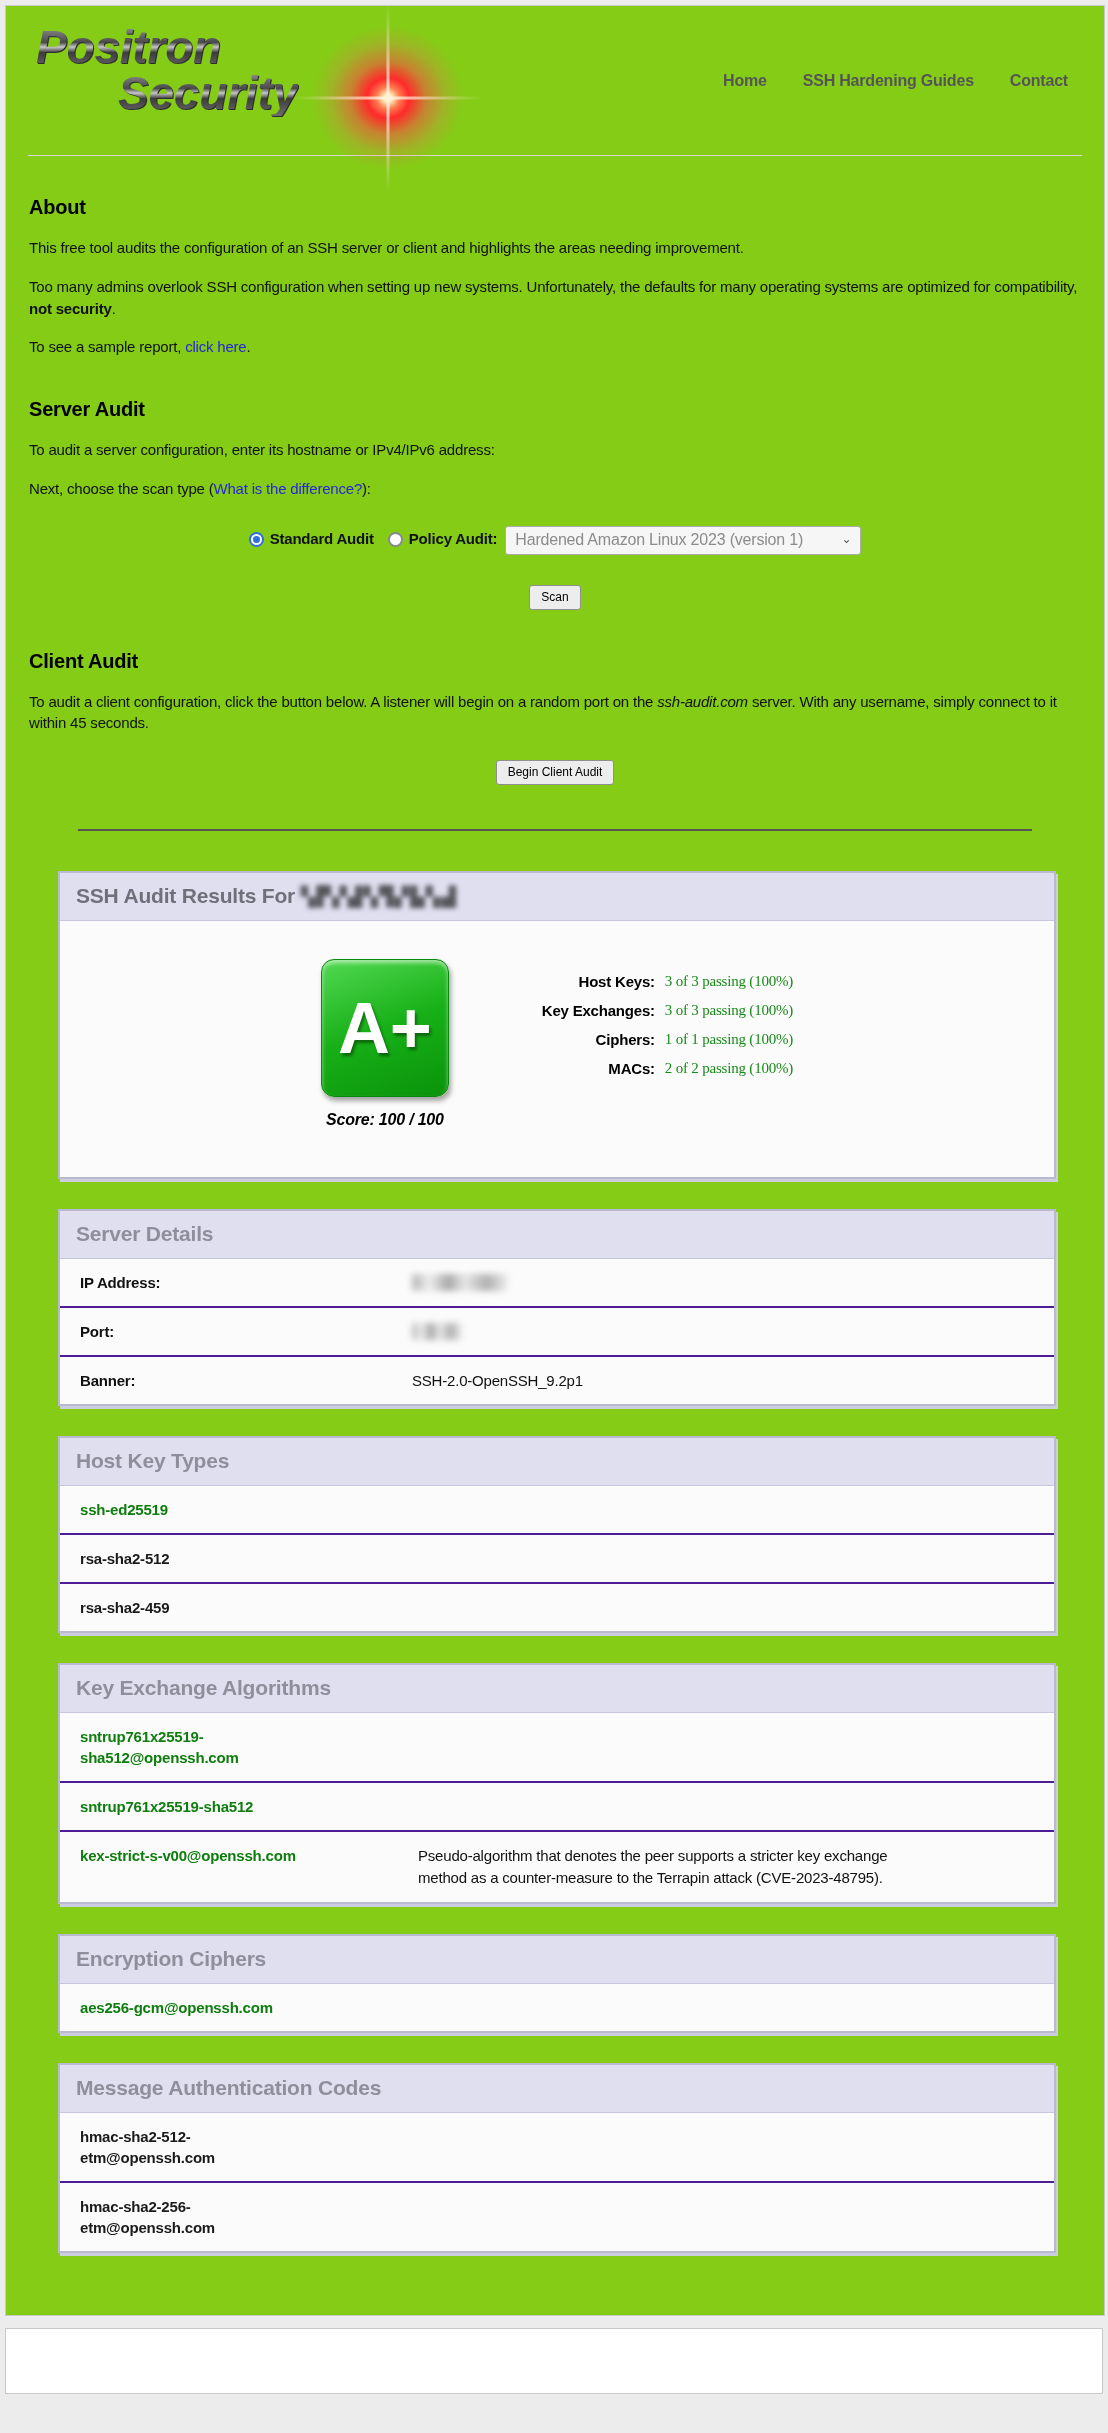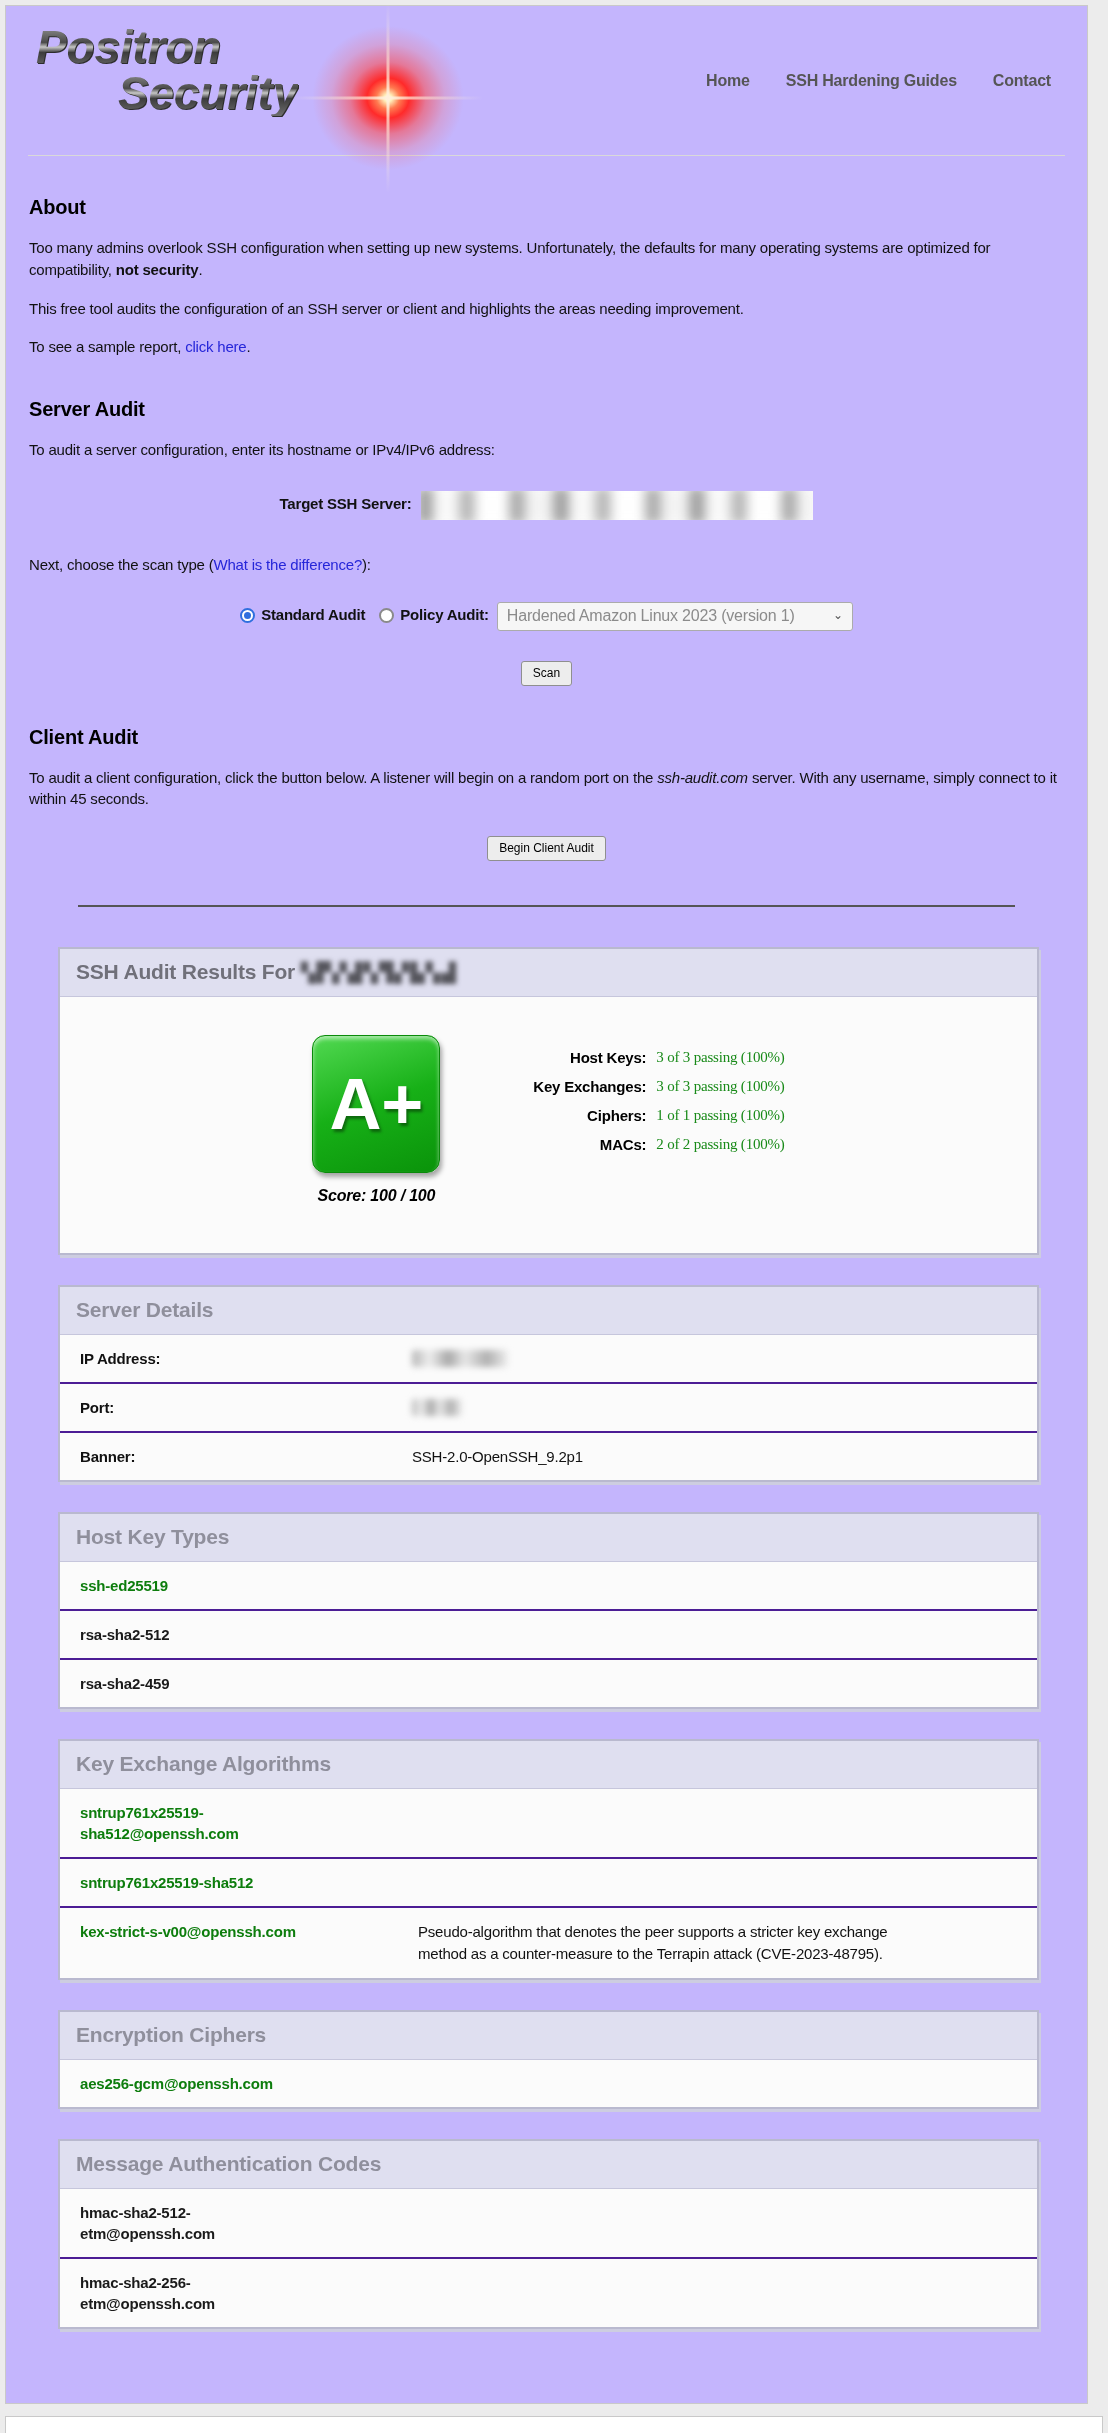--- a/index.html
+++ b/index.html
@@ -5,24 +5,24 @@
   * { box-sizing: border-box; }
   html, body { margin: 0; padding: 0; }
   body {
     background: #ececec;
     font-family: "Liberation Sans", "DejaVu Sans", sans-serif;
     font-size: 15px;
     color: #111;
     letter-spacing: -0.2px;
   }
   .page {
-    margin: 5px 20px 0 5px;
-    background: #c4b5fd;
+    margin: 5px 3px 0 5px;
+    background: #84cc16;
     border: 1px solid #c9c9c9;
-    padding-bottom: 44px;
+    padding-bottom: 32px;
   }
 
   
   .site-header {
     display: flex;
     justify-content: space-between;
     align-items: center;
     margin: 0 22px;
     height: 150px;
     border-bottom: 1px solid #d9d9d9;
@@ -157,32 +157,28 @@
     </div>
     <nav class="main-nav">
       <a>Home</a>
       <a>SSH Hardening Guides</a>
       <a>Contact</a>
     </nav>
   </header>
 
   <div class="content">
     <h2>About</h2>
+    <p>This free tool audits the configuration of an SSH server or client and highlights the areas needing improvement.</p>
     <p><span>Too many admins overlook SSH configuration when setting up new systems. Unfortunately, the defaults for many operating systems are optimized for compatibility, </span><span class="strong">not security</span><span>.</span></p>
-    <p>This free tool audits the configuration of an SSH server or client and highlights the areas needing improvement.</p>
     <p><span>To see a sample report, </span><a class="textlink">click here</a><span>.</span></p>
   </div>
 
   <div class="content">
     <h2>Server Audit</h2>
     <p>To audit a server configuration, enter its hostname or IPv4/IPv6 address:</p>
-    <div class="target-row">
-      <label>Target SSH Server:</label>
-      <span class="input-redact"><span class="blobs"></span></span>
-    </div>
     <p><span>Next, choose the scan type (</span><a class="textlink">What is the difference?</a><span>):</span></p>
     <div class="scan-type-row">
       <span class="radio checked"></span><span class="radio-label">Standard Audit</span><span class="radio unchecked"></span><span class="radio-label last">Policy Audit:</span><span class="fake-select"><span>Hardened Amazon Linux 2023 (version 1)</span><span class="chev">⌄</span></span>
     </div>
     <div class="btn-row">
       <button class="btn">Scan</button>
     </div>
   </div>
 
   <div class="content">

